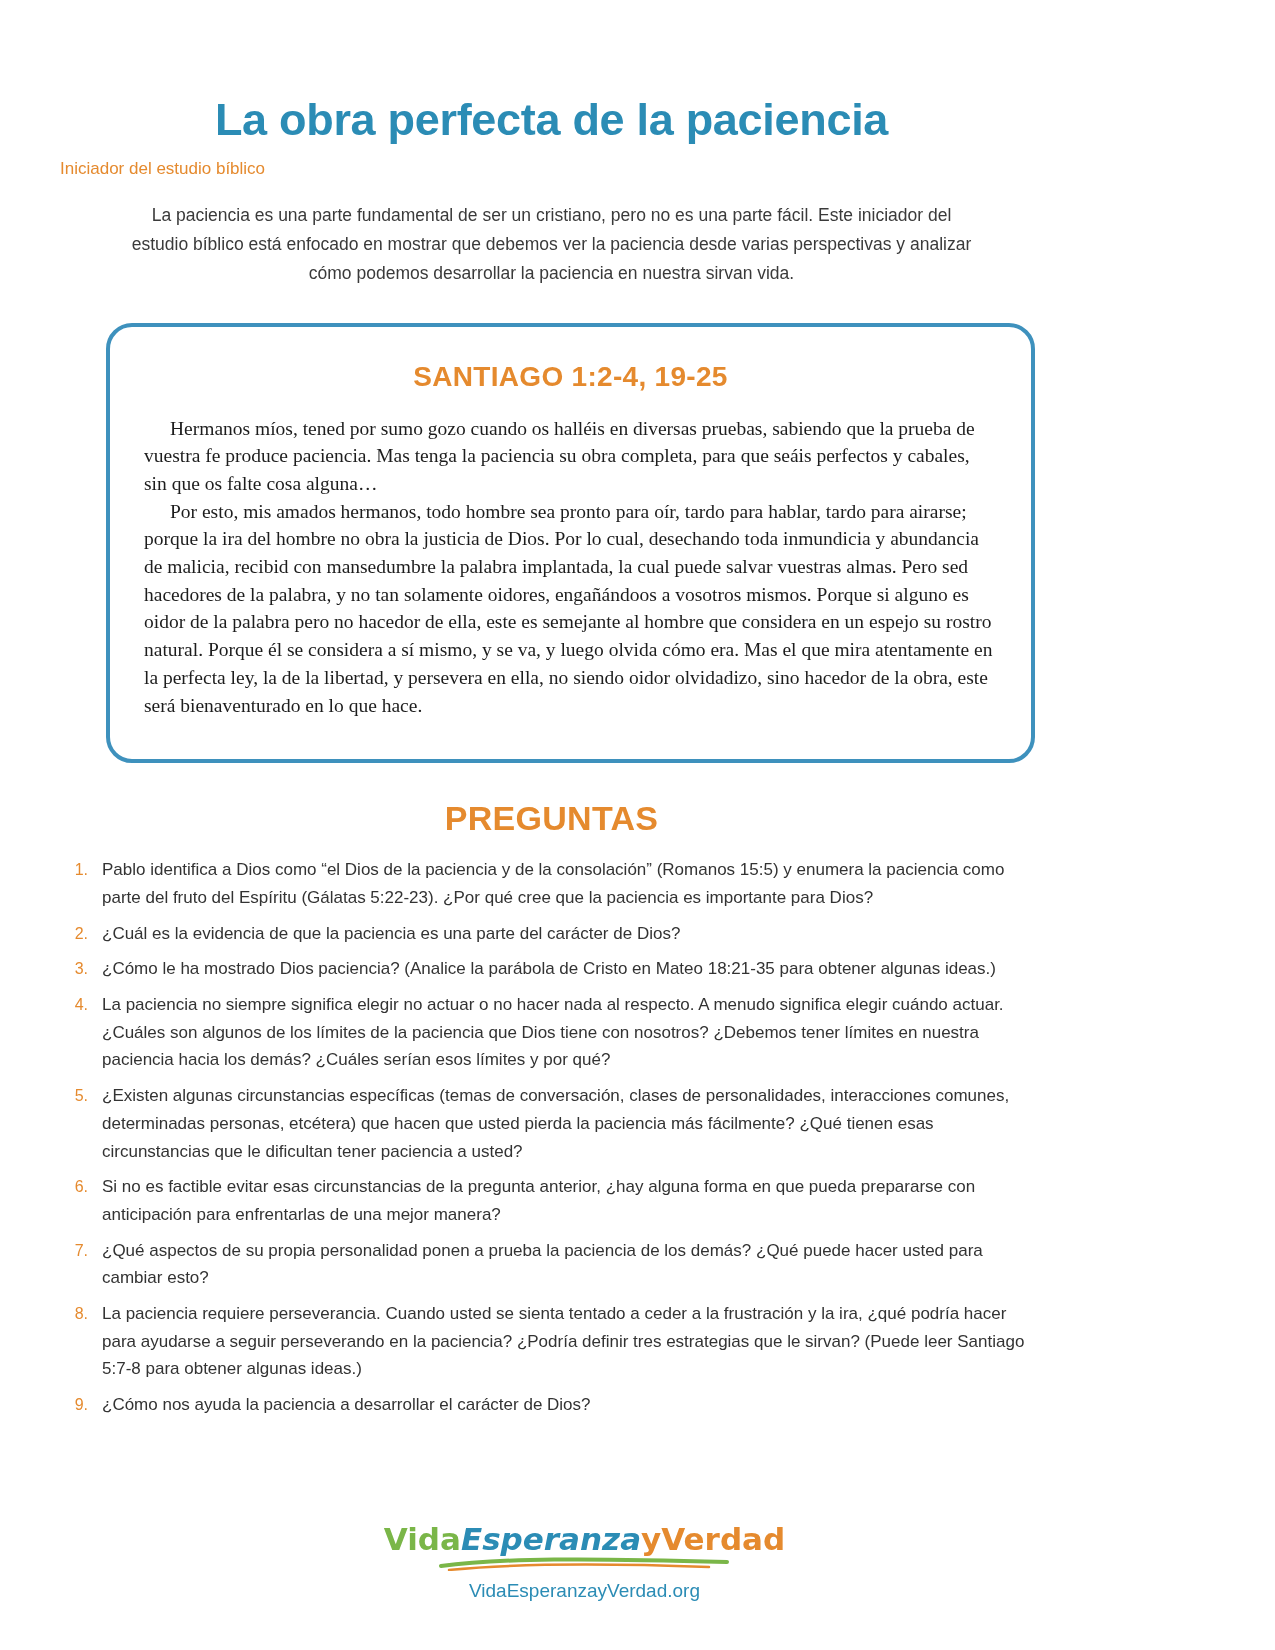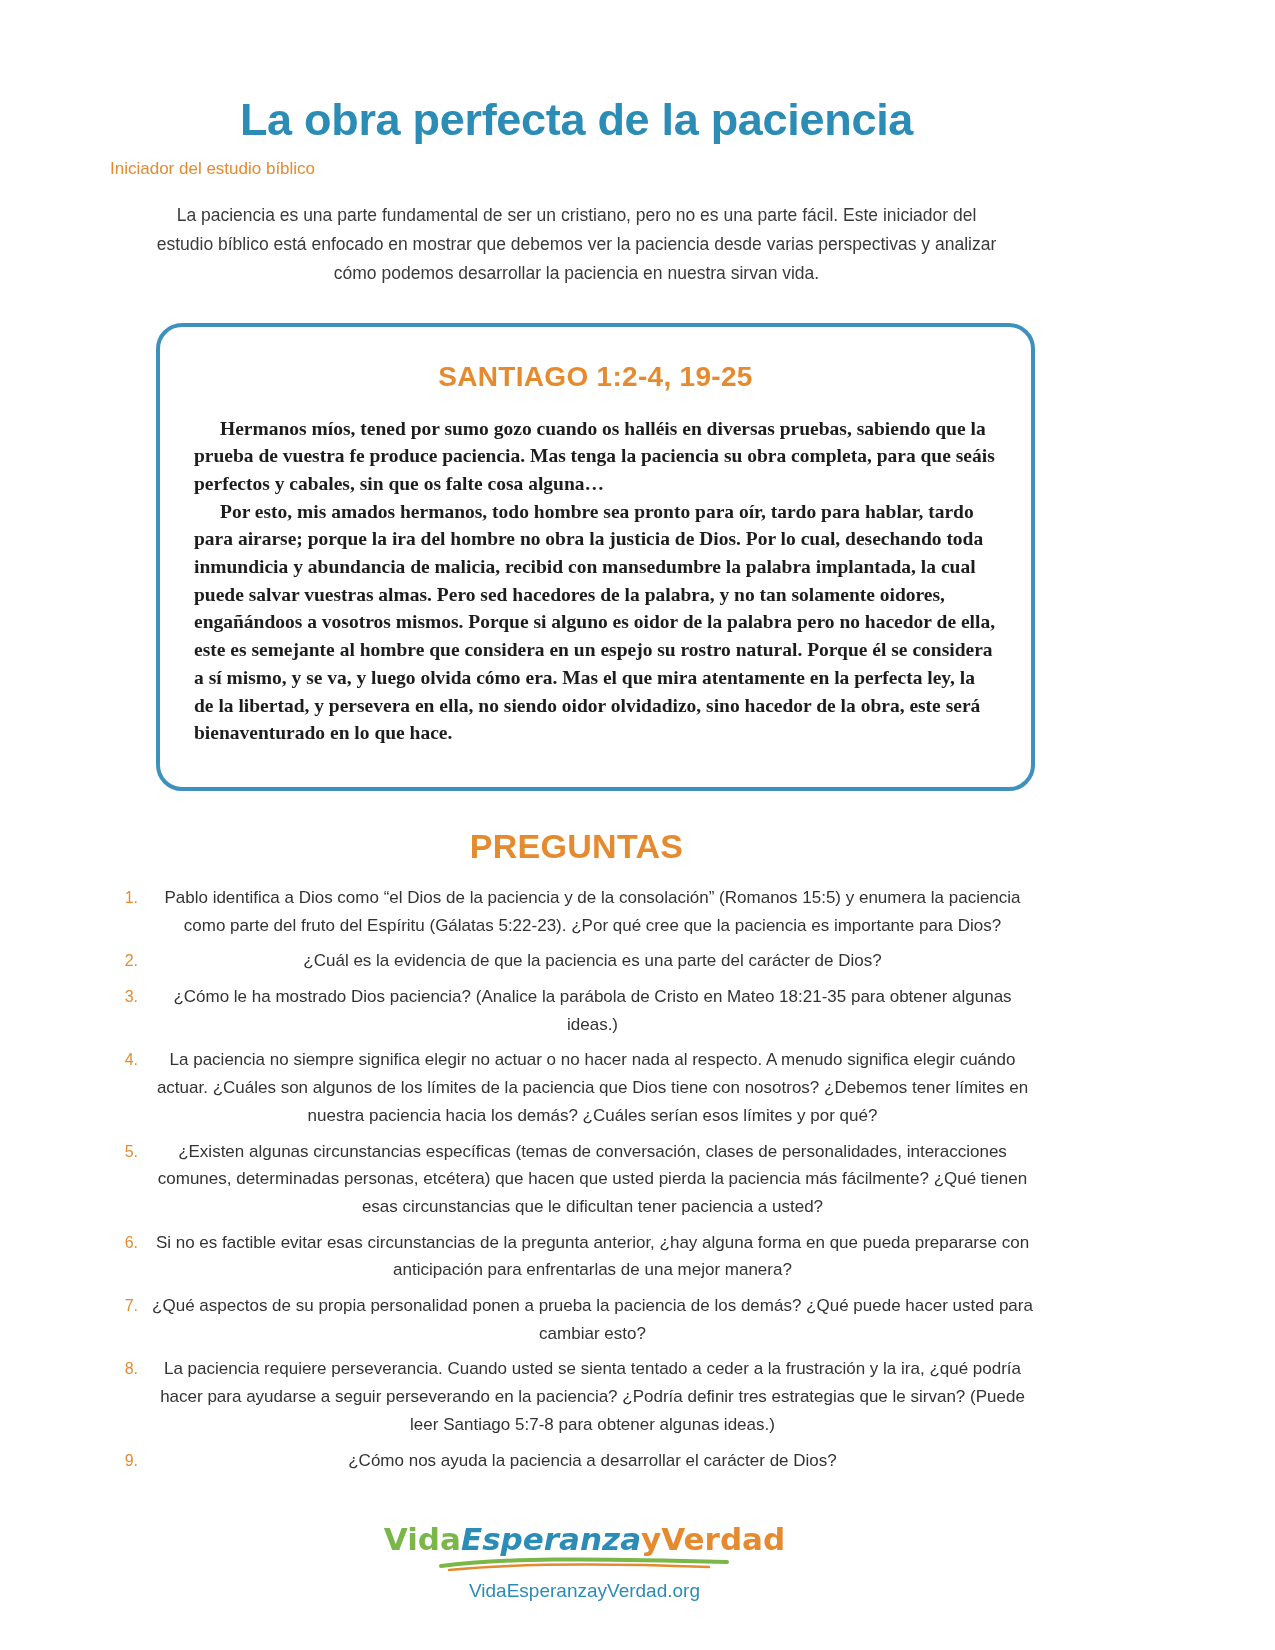--- a/index.html
+++ b/index.html
@@ -12,21 +12,21 @@
     height: 1650px;
     font-family: "Liberation Sans", sans-serif;
     color: #333333;
     position: relative;
     overflow: hidden;
   }
   .page {
     width: 1153px;
     height: 1650px;
     box-sizing: border-box;
-    padding: 70px 110px 40px 110px;
+    padding: 70px 110px 40px 60px;
     position: relative;
   }
 
   
   .doc-title {
     text-align: center;
     color: #2b8cb5;
     font-size: 45px;
     font-weight: bold;
     letter-spacing: -0.3px;
@@ -68,21 +68,20 @@
   .scripture-text {
     font-family: "Liberation Serif", serif;
     font-size: 19.5px;
     line-height: 1.42;
     color: #1d1d1d;
     text-align: left;
   }
   .scripture-text p {
     margin: 0;
     text-indent: 26px;
-    font-weight: bold;
   }
 
   
   .questions-head {
     text-align: center;
     color: #e58a2e;
     font-size: 34px;
     font-weight: bold;
     margin: 36px 0 18px 0;
     letter-spacing: 0.3px;
@@ -94,21 +93,21 @@
     counter-reset: q;
   }
   ol.questions li {
     counter-increment: q;
     position: relative;
     padding-left: 42px;
     margin-bottom: 8px;
     font-size: 17px;
     line-height: 1.63;
     color: #333333;
-    text-align: center;
+    text-align: left;
   }
   ol.questions li::before {
     content: counter(q) ".";
     position: absolute;
     left: 0;
     top: 1px;
     width: 28px;
     text-align: right;
     color: #e58a2e;
     font-size: 16px;

